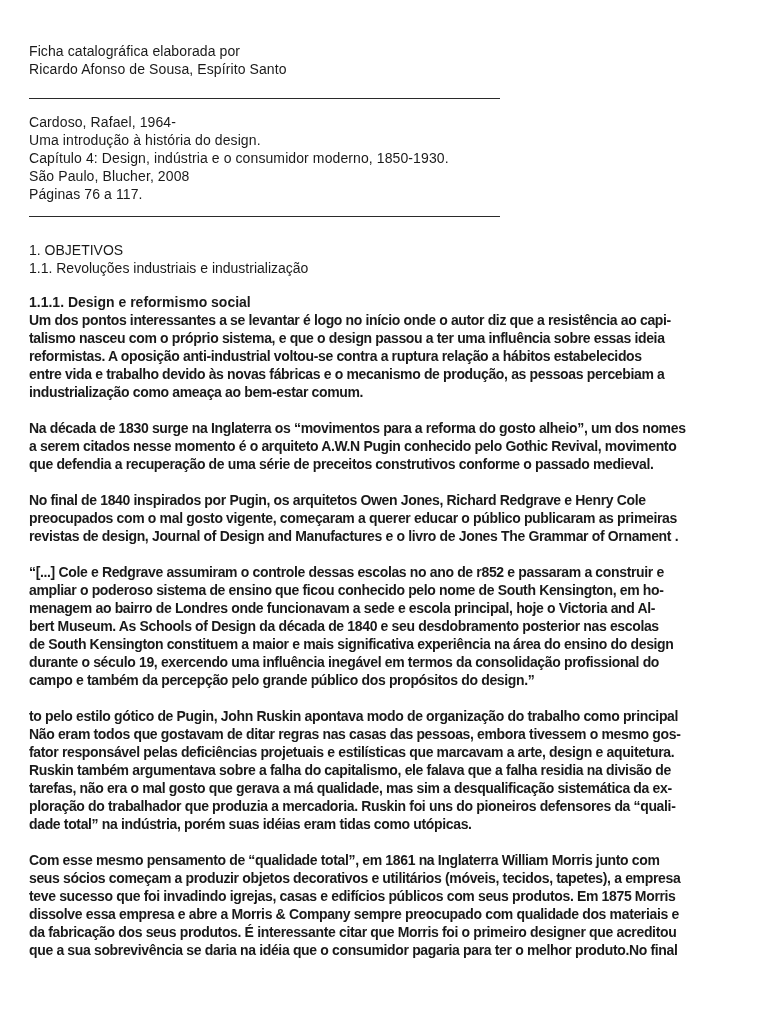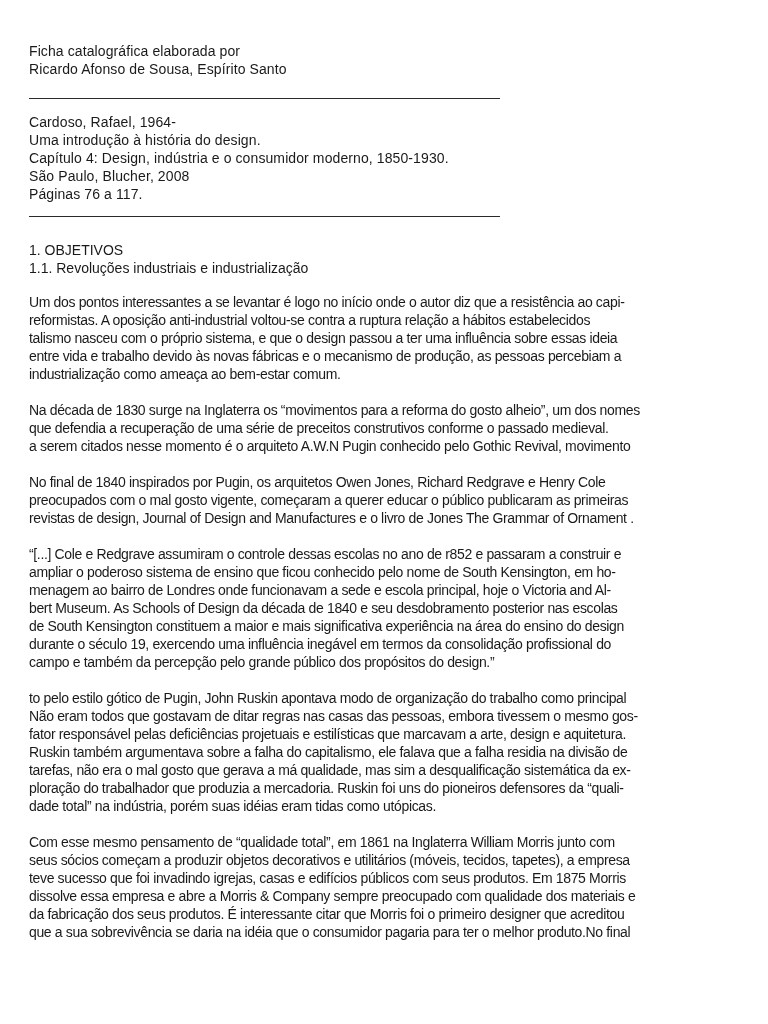--- a/index.html
+++ b/index.html
@@ -39,21 +39,21 @@
     .rule-2 { margin-top: 13px; margin-bottom: 24px; }
     .heading {
       font-size: 14px;
       line-height: 18px;
       white-space: nowrap;
     }
     .h1 { margin-top: 10px; }
     .h2 { margin-bottom: 16px; }
     .h3 { font-weight: bold; }
     .para { margin-bottom: 18px; }
-    .para .line { letter-spacing: -0.35px; }
+    .para .line { letter-spacing: -0.35px; font-weight: bold; }
   </style>
 </head>
 <body>
 
 <div class="page">
 
   <div class="header-block">
     <div class="line">Ficha catalográfica elaborada por</div>
     <div class="line">Ricardo Afonso de Sousa, Espírito Santo</div>
   </div>
@@ -65,33 +65,34 @@
     <div class="line">Uma introdução à história do design.</div>
     <div class="line">Capítulo 4: Design, indústria e o consumidor moderno, 1850-1930.</div>
     <div class="line">São Paulo, Blucher, 2008</div>
     <div class="line">Páginas 76 a 117.</div>
   </div>
 
   <div class="rule rule-2"></div>
 
   <div class="heading h1">1. OBJETIVOS</div>
   <div class="heading h2">1.1. Revoluções industriais e industrialização</div>
+  <div class="heading h3">1.1.1. Design e reformismo social</div>
 
   <div class="para">
     <div class="line">Um dos pontos interessantes a se levantar é logo no início onde o autor diz que a resistência ao capi-</div>
+    <div class="line">talismo nasceu com o próprio sistema, e que o design passou a ter uma influência sobre essas ideia</div>
     <div class="line">reformistas. A oposição anti-industrial voltou-se  contra a ruptura relação a hábitos estabelecidos</div>
-    <div class="line">talismo nasceu com o próprio sistema, e que o design passou a ter uma influência sobre essas ideia</div>
     <div class="line">entre vida e trabalho devido às novas fábricas e o mecanismo de produção, as pessoas percebiam a</div>
     <div class="line">industrialização como ameaça ao bem-estar comum.</div>
   </div>
 
   <div class="para">
     <div class="line">Na década de 1830 surge na Inglaterra os “movimentos para a reforma do gosto alheio”, um dos nomes</div>
+    <div class="line">a serem citados nesse momento é o arquiteto A.W.N Pugin conhecido pelo Gothic Revival, movimento</div>
     <div class="line">que defendia a recuperação de uma série de preceitos construtivos conforme o passado medieval.</div>
-    <div class="line">a serem citados nesse momento é o arquiteto A.W.N Pugin conhecido pelo Gothic Revival, movimento</div>
   </div>
 
   <div class="para">
     <div class="line">No final  de 1840 inspirados por Pugin, os arquitetos Owen Jones, Richard Redgrave e Henry Cole</div>
     <div class="line">preocupados com o mal gosto vigente, começaram a querer educar o público publicaram as primeiras</div>
     <div class="line">revistas de design, Journal of Design and Manufactures e o livro de Jones The Grammar of Ornament .</div>
   </div>
 
   <div class="para">
     <div class="line">“[...] Cole e Redgrave assumiram o controle dessas escolas no ano de r852 e passaram a construir e</div>

